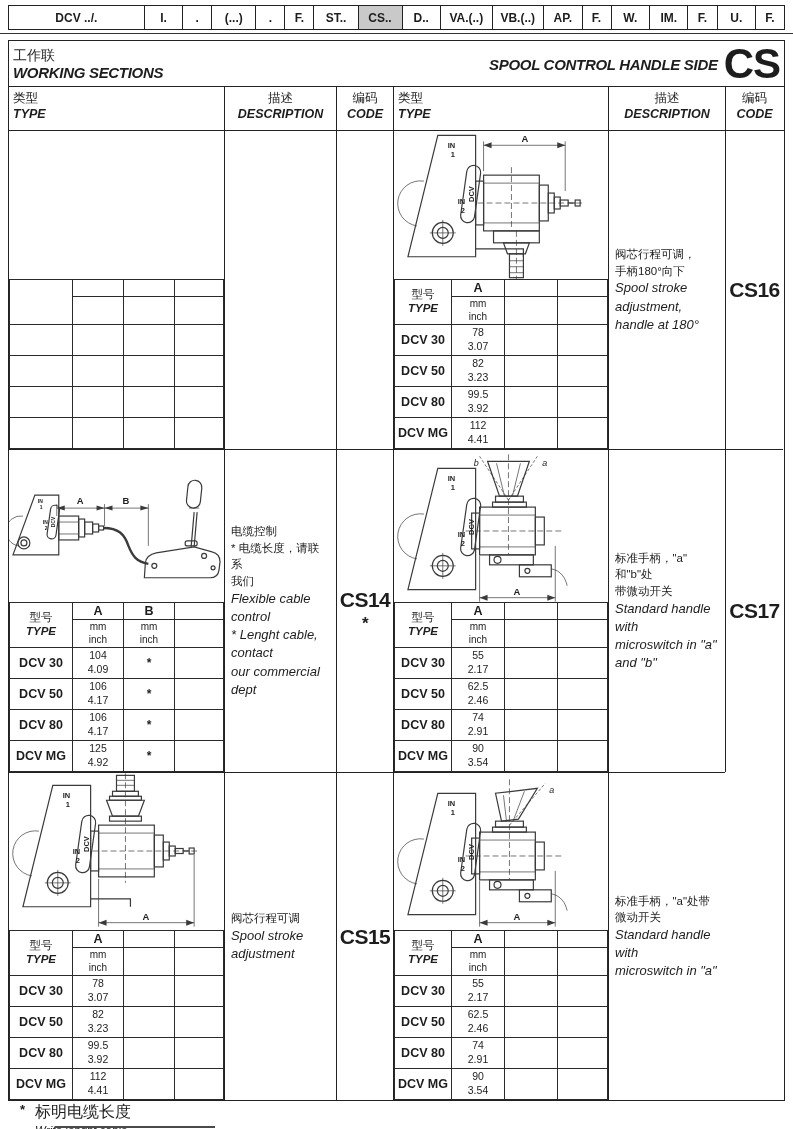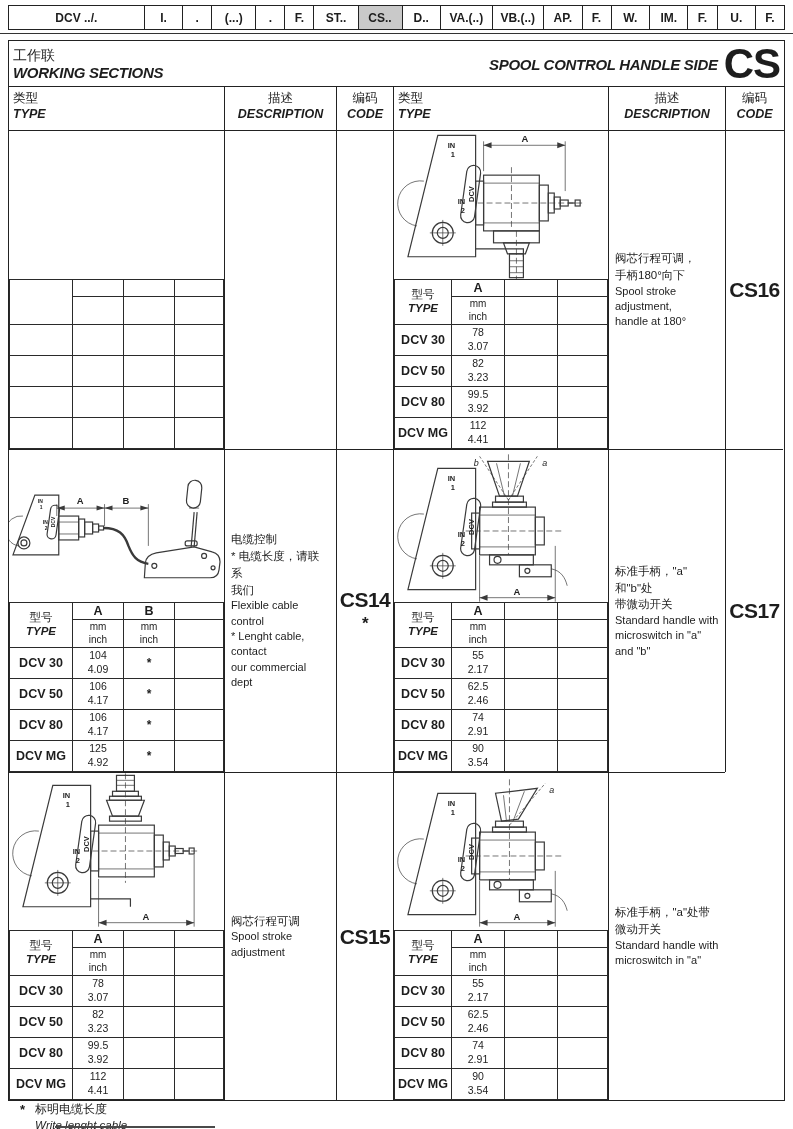--- a/index.html
+++ b/index.html
@@ -34,21 +34,21 @@
   .grid{display:grid;grid-template-columns:215px 112px 57px 215px 117px 58px;
         grid-template-rows:318px 323px 328px;}
   .gcell{border-left:1px solid #222;border-top:1px solid #222;box-sizing:border-box;overflow:hidden;}
   .gcell:nth-child(6n+1){border-left:none;}
   .gcell:nth-child(-n+6){border-top:none;}
   .type-cell{display:flex;flex-direction:column;}
   .draw-area{flex:1;overflow:hidden;}
   .desc-cell{display:flex;flex-direction:column;justify-content:center;padding:6px;}
   .pre{white-space:pre-line;margin:0;}
   .d-cn{font-size:11.5px;line-height:1.45;}
-  .d-en{font-size:11px;line-height:1.4;}
+  .d-en{font-size:13px;font-style:italic;line-height:1.4;}
   .code-cell{display:flex;flex-direction:column;align-items:center;justify-content:center;
              font-weight:bold;font-size:21px;letter-spacing:-.5px;gap:2px;}
   .code-star{font-size:17px;}
   
   table.spec{border-collapse:collapse;table-layout:fixed;width:100%;}
   table.spec td{border:1px solid #2a2a2a;padding:0;text-align:center;vertical-align:middle;}
   tr.h1 td{height:16px;margin-top:24px;} tr.h2 td{height:27px;} tr.dr td{height:30px;}
   td.sp-model{text-align:left;padding-left:5px;}
   td.sp-model .cn{display:block;font-size:11.5px;line-height:1.2;}
   td.sp-model .en{display:block;font-size:11.5px;font-weight:bold;font-style:italic;line-height:1.2;}
@@ -65,21 +65,21 @@
   svg .dsh2{fill:none;stroke:#3a3a3a;stroke-width:.7;stroke-dasharray:3 2;}
   svg .ah{fill:#3a3a3a;stroke:none;}
   svg text{fill:#222;font-family:"Liberation Sans",sans-serif;}
   .st{font-size:7.5px;font-weight:bold;}
   .st5{font-size:5px;font-weight:bold;}
   .dimt{font-size:9.5px;font-weight:bold;}
   .post{font-size:9px;font-style:italic;}
   
   .footnote{position:absolute;top:1102px;left:20px;display:flex;gap:10px;}
   .fn-star{font-weight:bold;font-size:13px;}
-  .fn-cn{font-size:12px;line-height:1.3;}
+  .fn-cn{font-size:16px;line-height:1.3;}
   .fn-en{font-size:11.5px;font-style:italic;line-height:1.3;}
   .bottom-line{position:absolute;top:1126px;left:55px;width:160px;height:2px;background:#4a4a4a;}
 </style>
 </head>
 <body>
 
 <div class="page">
 
   <div class="tabbar">
     <div class="tab tw1">

